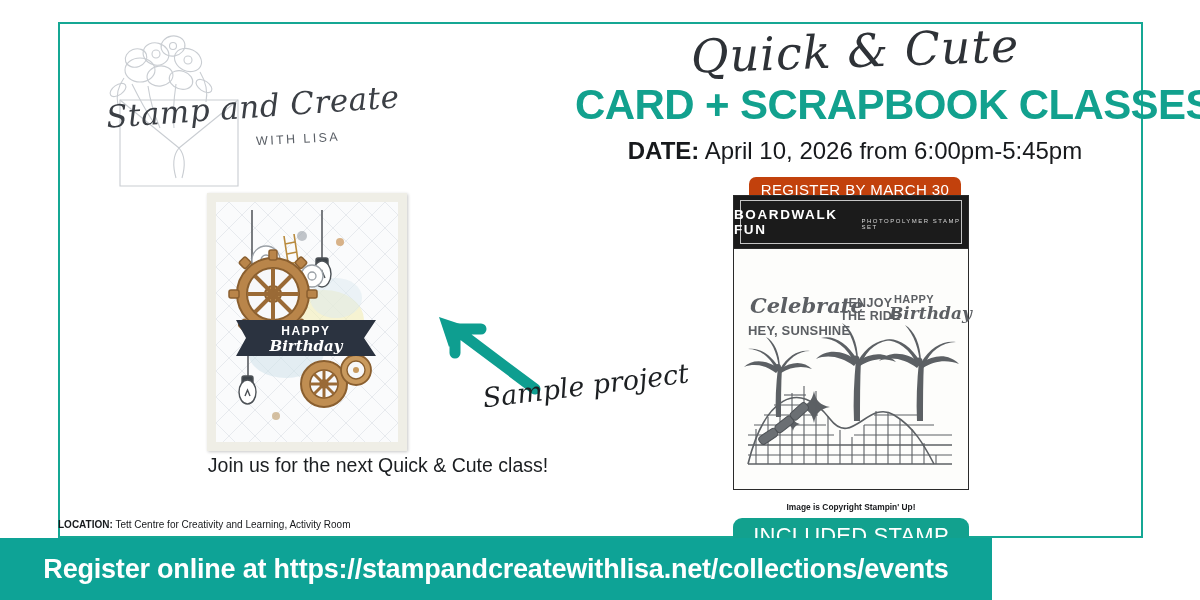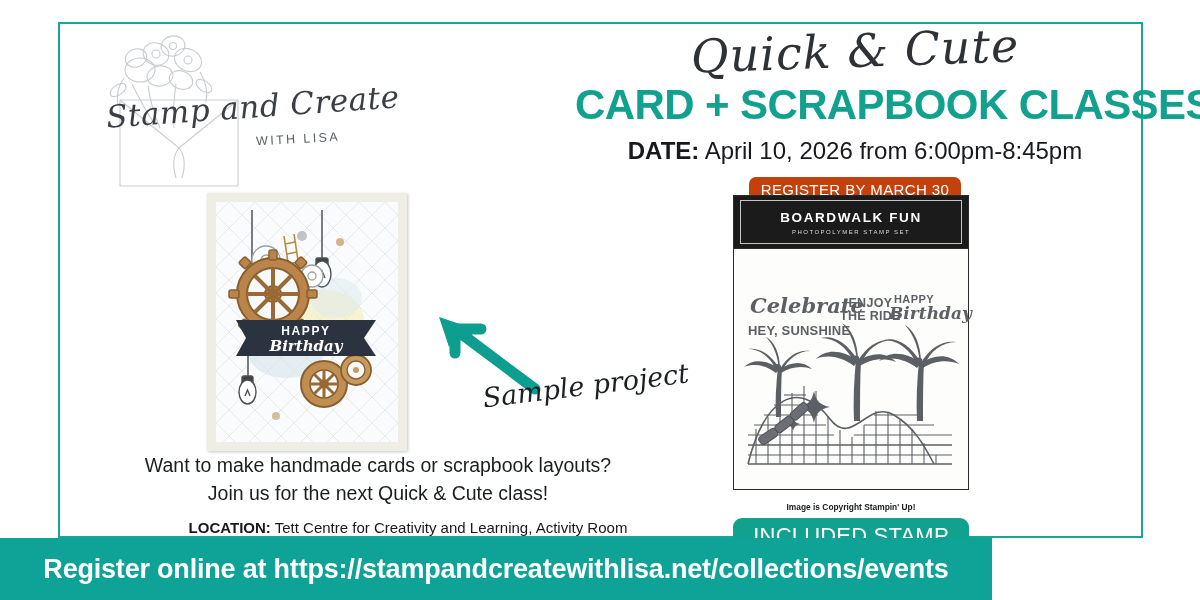--- a/index.html
+++ b/index.html
@@ -74,34 +74,34 @@
     font-size:27px;color:#1d2023;transform:rotate(-7deg);
     white-space:nowrap;
   }
 
   
   .blurb{
     position:absolute;left:58px;top:452px;width:640px;text-align:center;
     font-size:19.5px;color:#1b1e21;line-height:1.42;
   }
   .location{
-    position:absolute;left:58px;top:519px;width:700px;text-align:center;
-    font-size:15px;color:#17191c;white-space:nowrap;
+    position:absolute;left:58px;top:519px;width:700px;
+    font-size:10px;color:#17191c;white-space:nowrap;
   }
   .location b{font-weight:bold;}
 
   
   .stampset{position:absolute;left:733px;top:195px;width:236px;}
   .ss-box{
     width:236px;height:295px;background:#fdfdfb;
     border:1.4px solid #2a2a2a;box-sizing:border-box;position:relative;
   }
   .ss-header{
     background:#1b1b1b;height:52px;position:relative;
-    display:flex;flex-direction:column;align-items:center;justify-content:center;
+    display:flex;align-items:center;justify-content:center;
     border-bottom:1px solid #2a2a2a;
   }
   .ss-header:before{
     content:"";position:absolute;left:6px;right:6px;top:4px;bottom:4px;
     border:1px solid rgba(255,255,255,.75);
   }
   .ss-title{
     color:#fff;font-size:13.5px;font-weight:bold;letter-spacing:1.6px;
     position:relative;z-index:2;
   }
@@ -187,21 +187,21 @@
         <ellipse cx="116" cy="58" rx="9" ry="5" transform="rotate(35 116 58)"></ellipse>
       </g>
     </svg>
     <div class="logo-script">Stamp and Create</div>
     <div class="logo-sub">WITH LISA</div>
   </div>
 
   <div class="hdr">
     <div class="hdr-script">Quick &amp; Cute</div>
     <div class="hdr-title">CARD + SCRAPBOOK CLASSES</div>
-    <div class="hdr-date"><b>DATE:</b><span> April 10, 2026 from 6:00pm-8:45pm</span></div>
+    <div class="hdr-date"><b>DATE:</b><span> April 10, 2026 from 6:00pm-5:45pm</span></div>
     <div class="badge">REGISTER BY MARCH 30</div>
   </div>
 
   <div class="sample-card">
     <div class="inner">
       <svg width="182" height="240" viewBox="0 0 182 240">
         <defs>
           <pattern id="diam" width="26" height="26" patternUnits="userSpaceOnUse">
             <path d="M13 0 L26 13 L13 26 L0 13 Z" fill="none" stroke="#e7eaee" stroke-width="1"></path>
           </pattern>
@@ -301,21 +301,20 @@
 
   <div class="arrow">
     <svg width="120" height="90" viewBox="0 0 120 90">
       <path d="M110 84 L30 24 M30 24 L30 48 M30 24 L56 24" stroke="#0e9e90" stroke-width="11" fill="none" stroke-linecap="round" stroke-linejoin="round"></path>
       <path d="M14 12 L44 22 L24 42 Z" fill="#0e9e90"></path>
     </svg>
   </div>
   <div class="sample-label">Sample project</div>
 
   <div class="blurb">
-    <div>Want to make handmade cards or scrapbook layouts?</div>
     <div>Join us for the next Quick &amp; Cute class!</div>
   </div>
 
   <div class="location"><b>LOCATION:</b><span> Tett Centre for Creativity and Learning, Activity Room</span></div>
 
   <div class="stampset">
     <div class="ss-box">
       <div class="ss-header">
         <div class="ss-title">BOARDWALK FUN</div>
         <div class="ss-sub">PHOTOPOLYMER STAMP SET</div>

